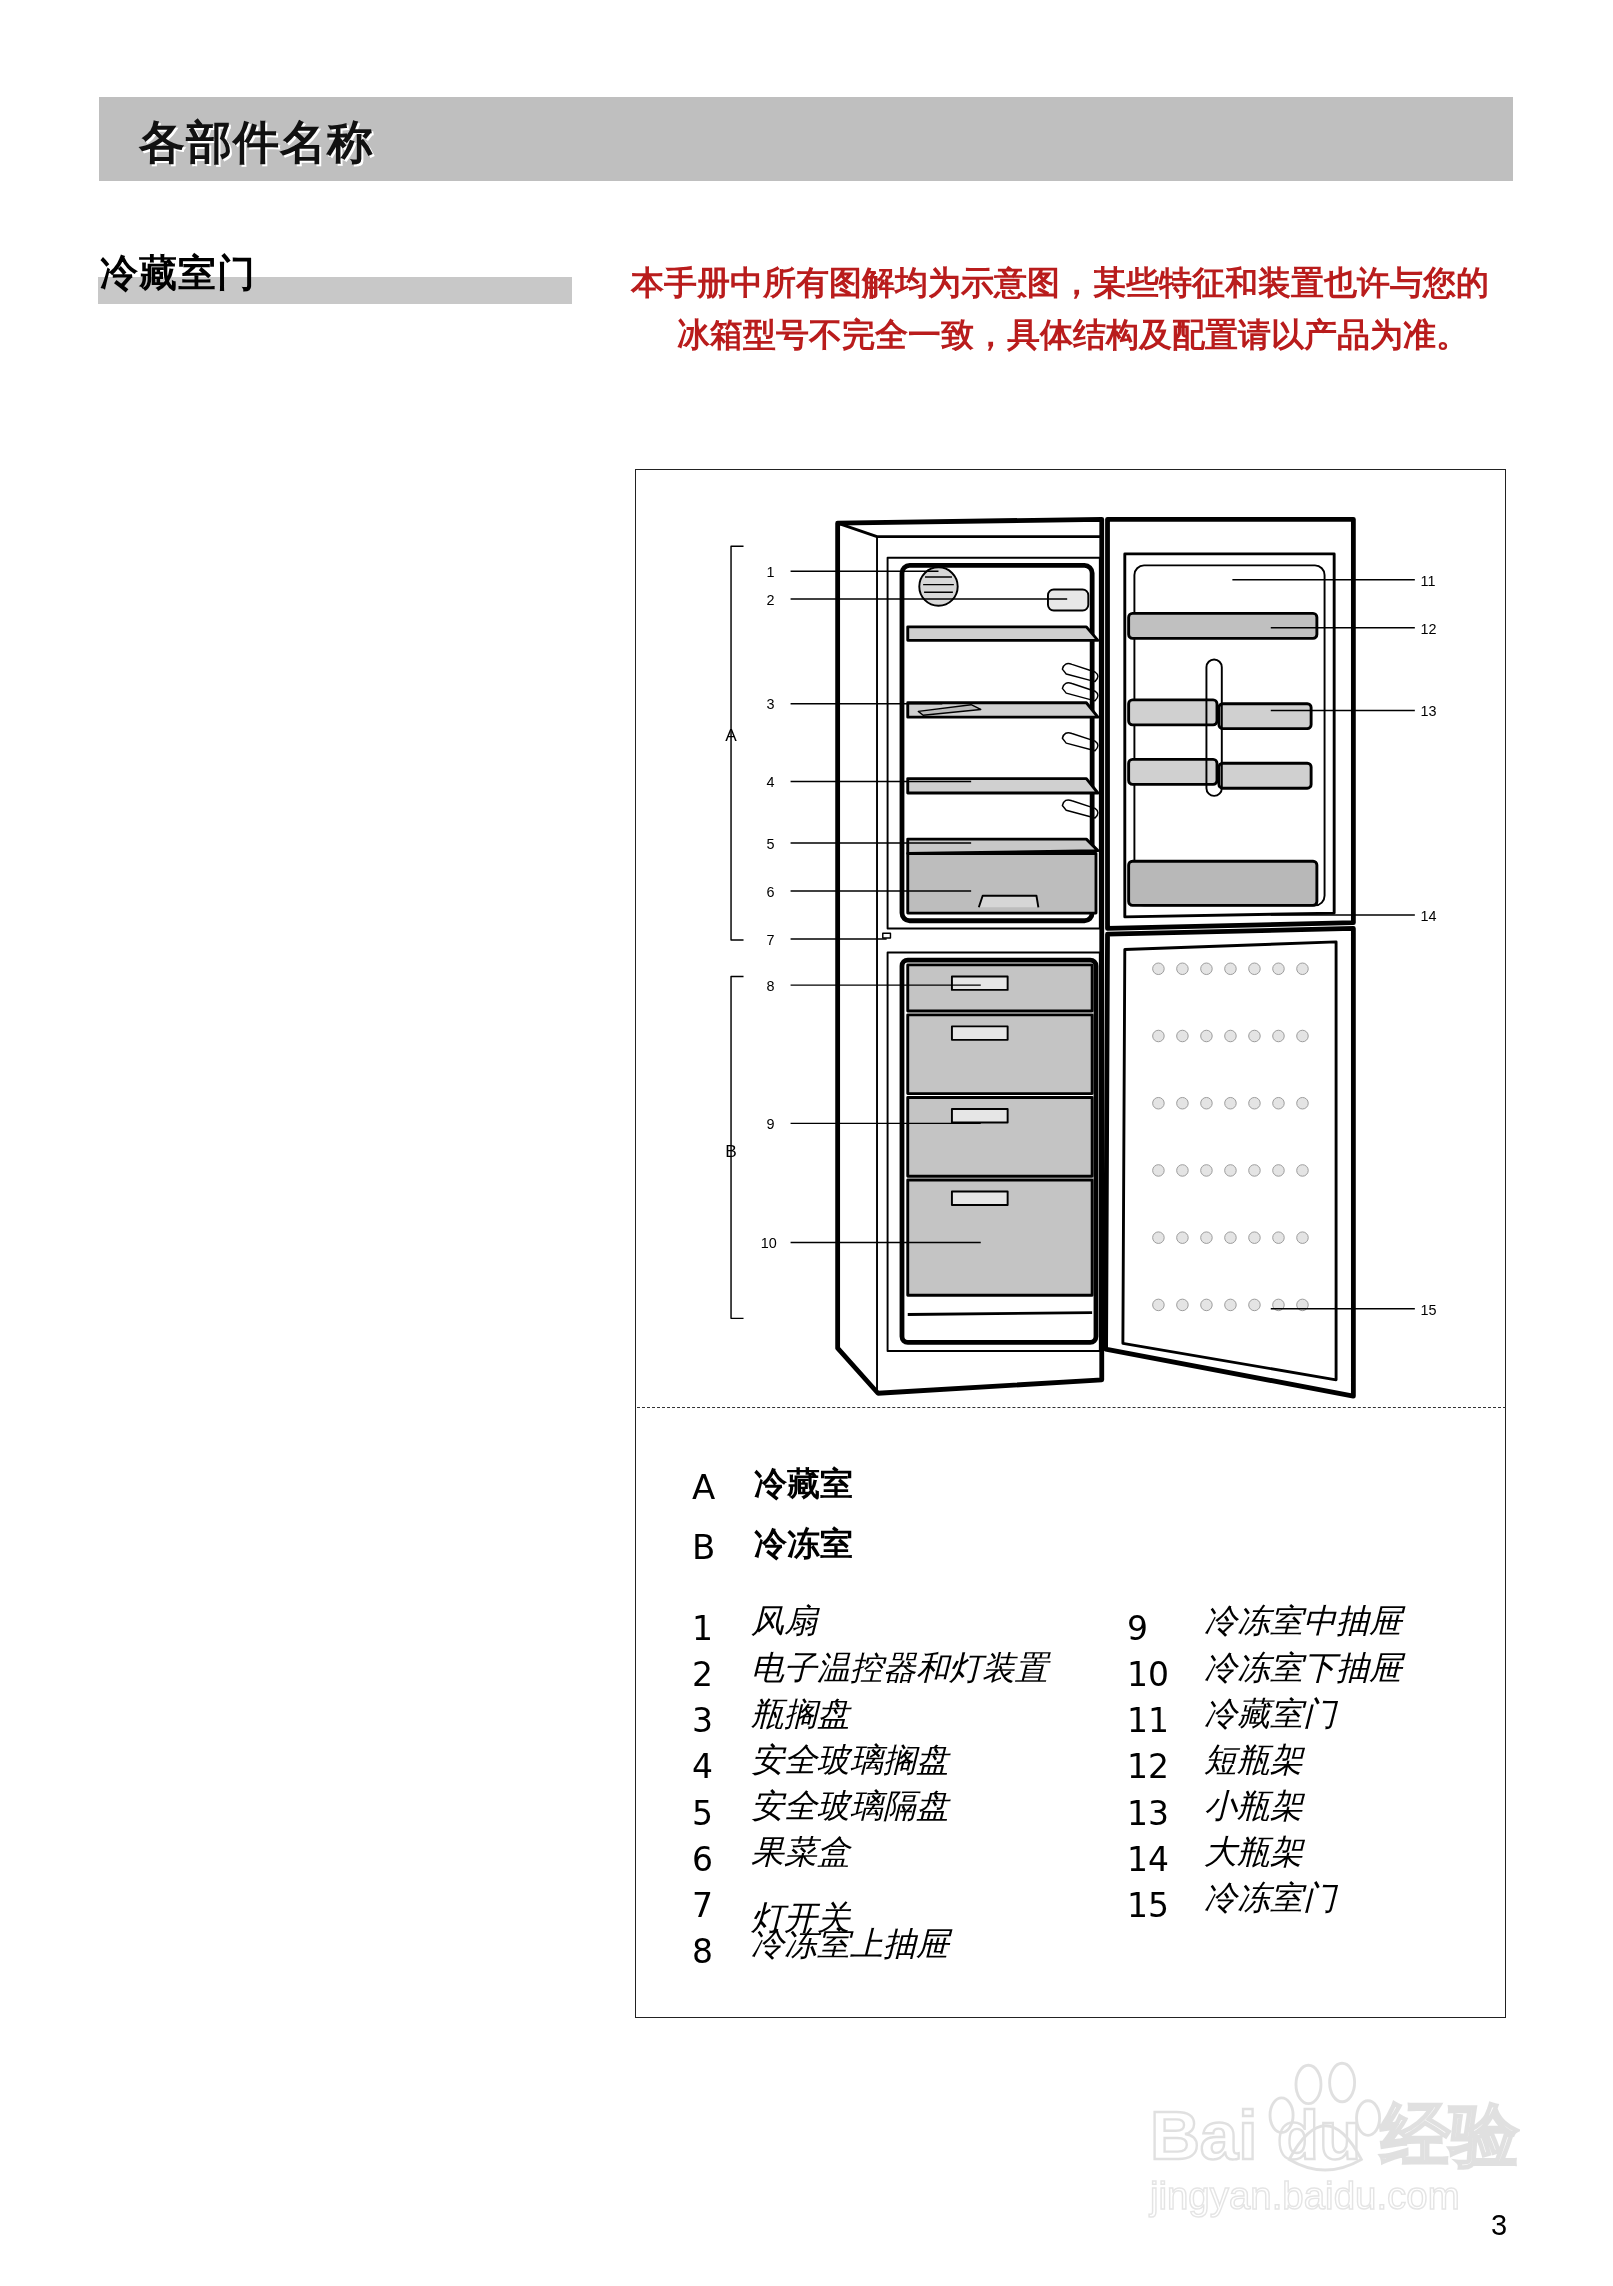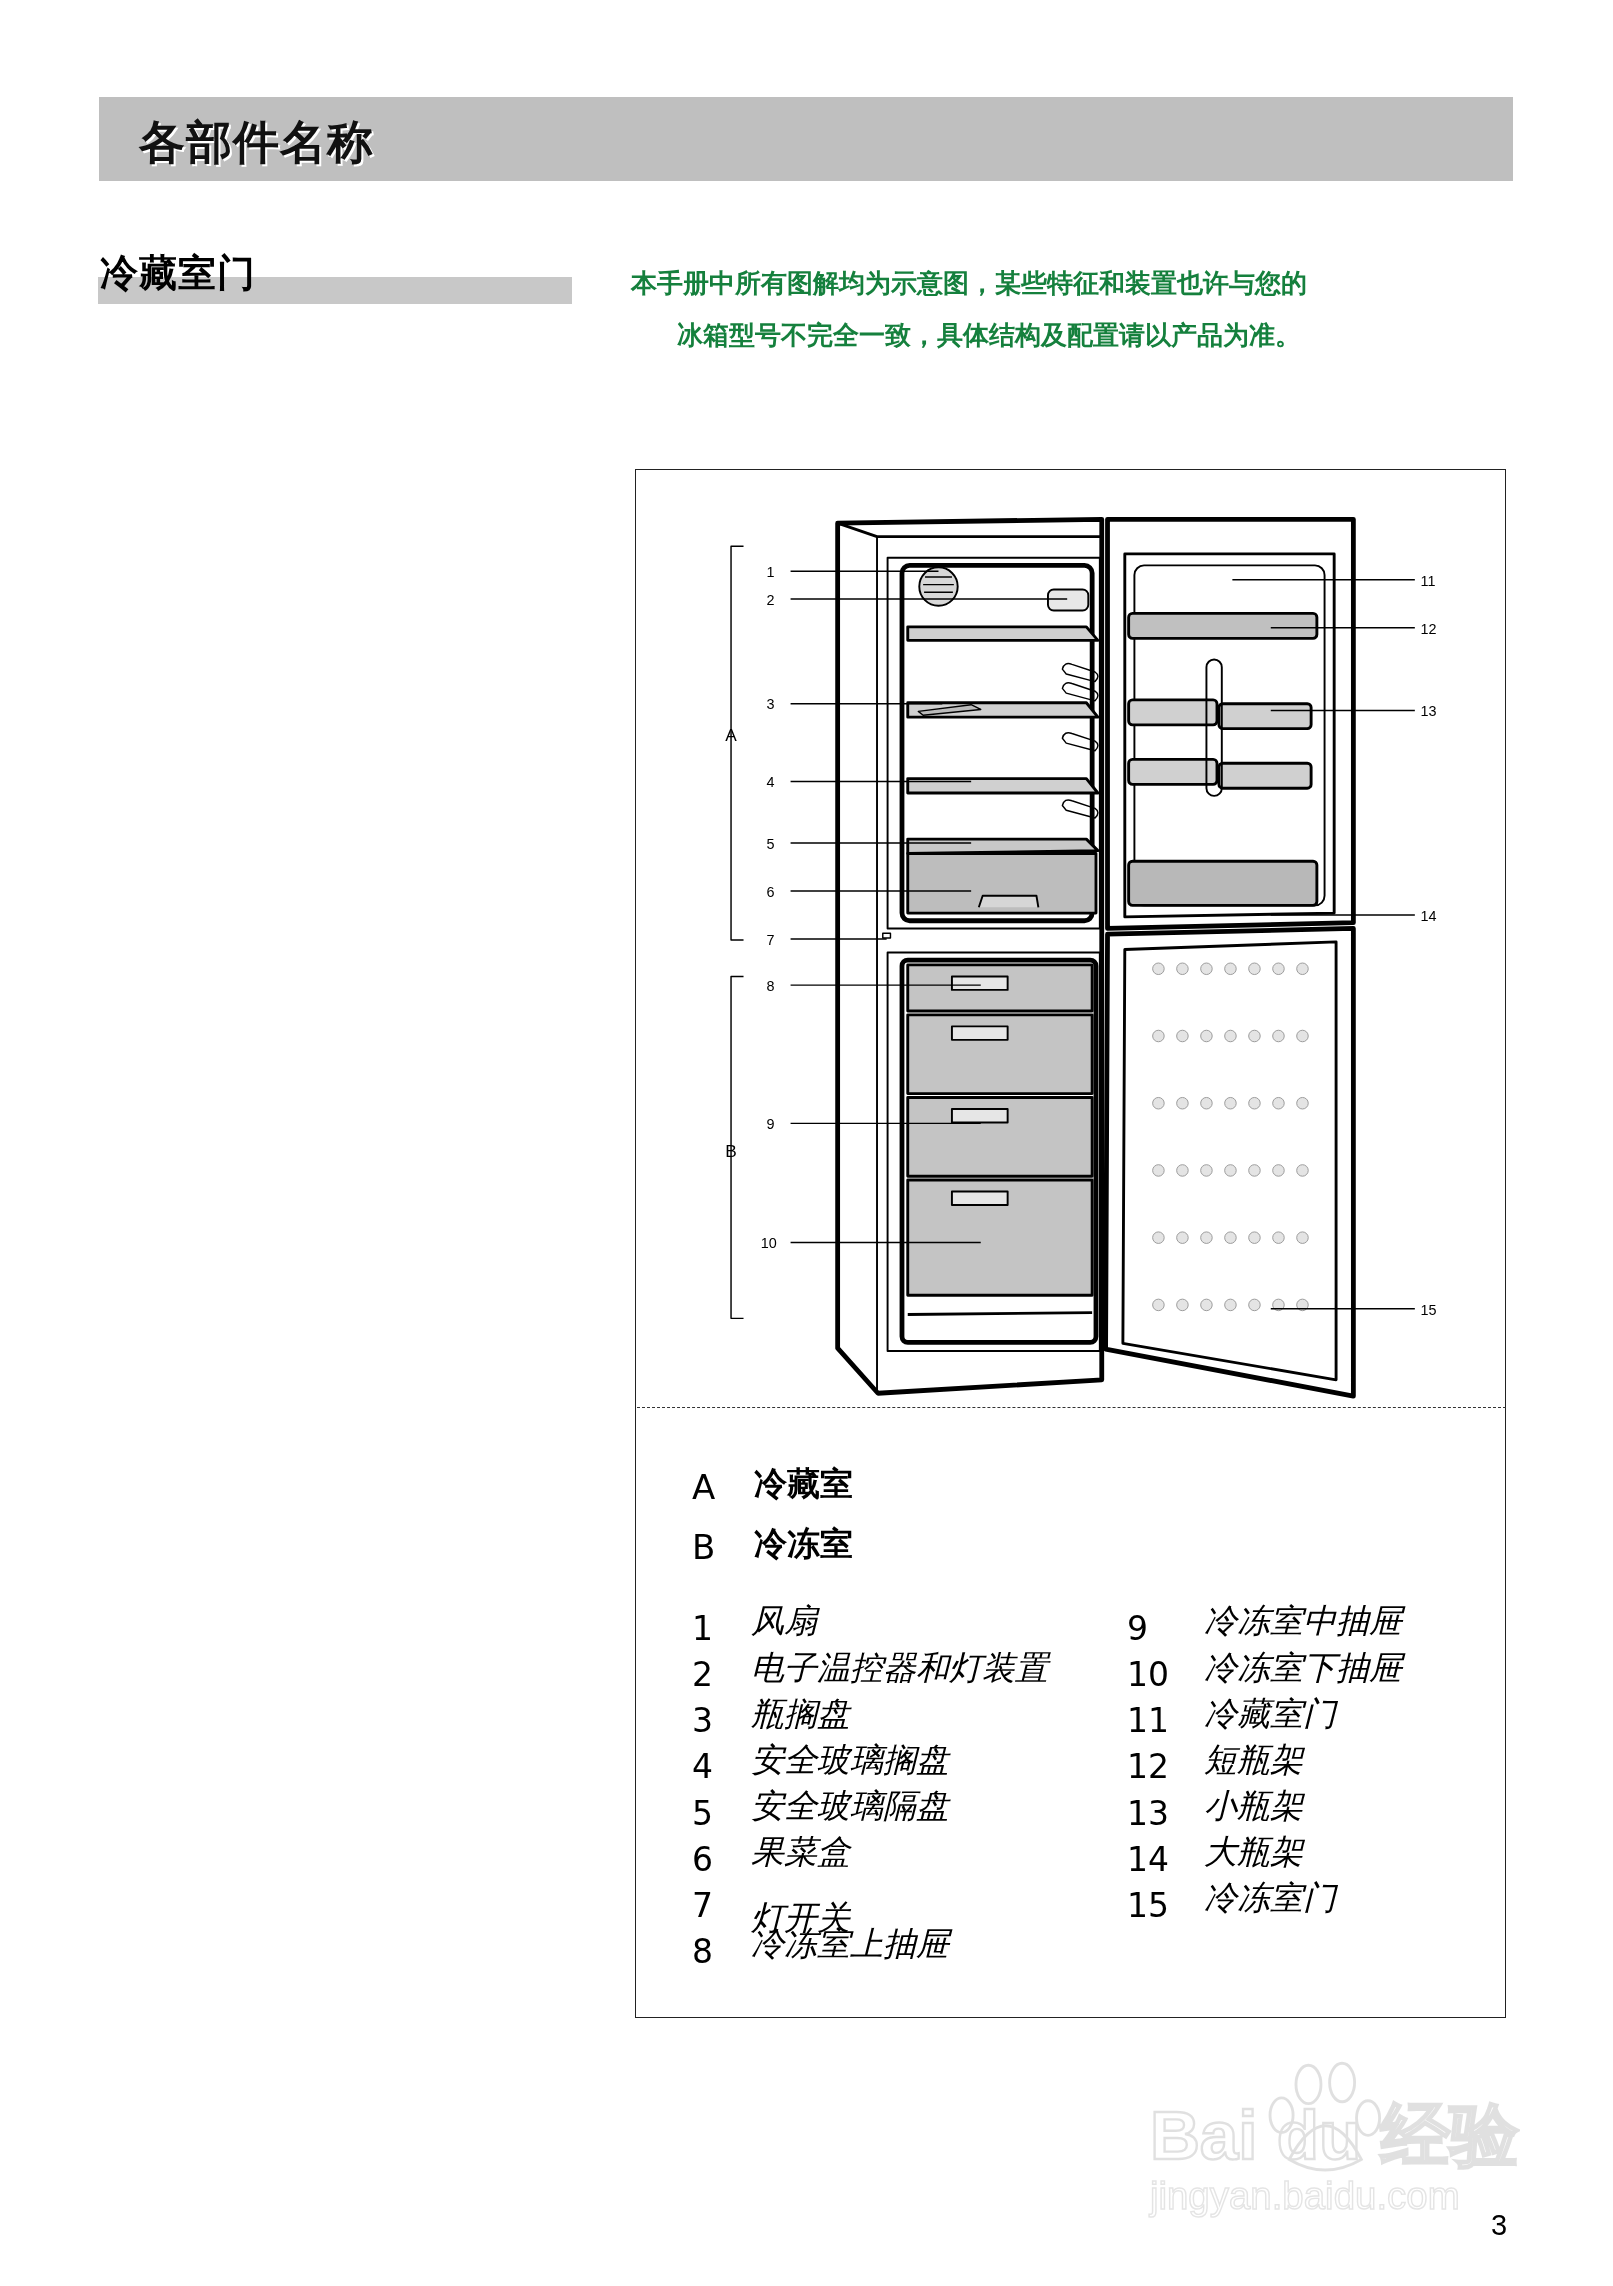--- a/index.html
+++ b/index.html
@@ -2,21 +2,21 @@
 <html><head>
 <meta charset="utf-8">
 <style>
   html,body{margin:0;padding:0;background:#fff;}
   body{width:1614px;height:2286px;position:relative;overflow:hidden;font-family:"DejaVu Sans","Liberation Sans",sans-serif;color:#000;}
   .abs{position:absolute;}
   #header-bar{left:99px;top:97px;width:1414px;height:84px;background:#bfbfbf;}
   #header-title{left:139px;top:113px;font-size:46px;font-weight:bold;line-height:58px;letter-spacing:1px;color:#111;text-shadow:1.9px 1.9px 0 #fff;}
   #section-bar{left:98px;top:277px;width:474px;height:27px;background:#c8c8c8;}
   #section-title{left:100px;top:248px;font-size:38px;font-weight:bold;line-height:50px;letter-spacing:1px;color:#000;}
-  .intro-line{left:631px;font-size:26px;font-weight:bold;line-height:38px;white-space:nowrap;color:#15803d;}
+  .intro-line{left:631px;font-size:33px;font-weight:bold;line-height:38px;white-space:nowrap;color:#b91c1c;}
   #intro-1{top:264px;}
   #intro-2{top:316px;margin-left:46px;}
   #figure-box{left:635px;top:469px;width:871px;height:1549px;border:1.9px solid #222;box-sizing:border-box;}
   #figure-svg{left:635px;top:469px;width:873px;height:940px;}
   #divider{left:637px;top:1407px;width:869px;height:0;border-top:1.9px dashed #333;}
   .legend-key{font-size:34px;line-height:38px;font-family:"DejaVu Sans","Liberation Sans",sans-serif;}
   .legend-group-label{font-size:33px;font-weight:bold;line-height:38px;}
   .legend-item-num{font-size:33px;line-height:38px;font-family:"DejaVu Sans","Liberation Sans",sans-serif;}
   .legend-item-label{font-size:33px;line-height:38px;font-family:"DejaVu Serif","Liberation Serif",serif;white-space:nowrap;font-style:italic;}
   #watermark{left:1145px;top:2046px;width:375px;height:173px;opacity:0.22;}

